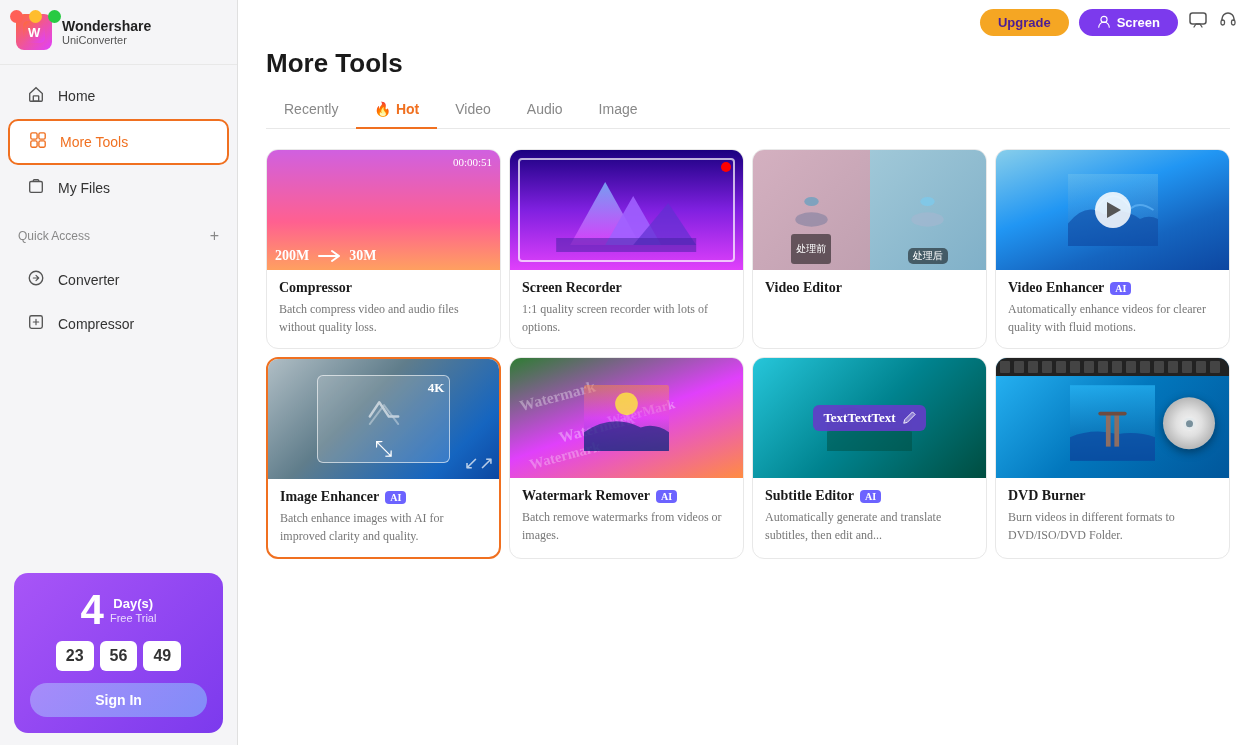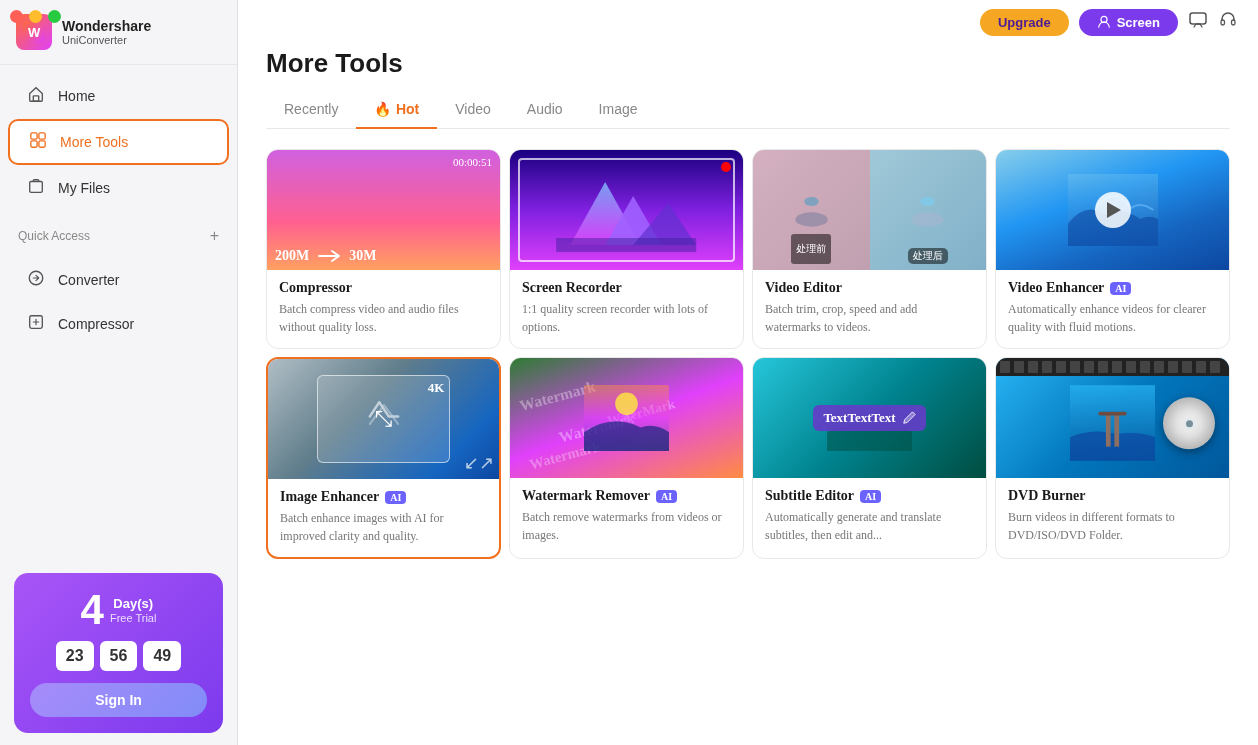--- a/index.html
+++ b/index.html
@@ -434,21 +434,20 @@
               <ellipse cx="25" cy="15" rx="8" ry="5" fill="#80c8e8" opacity="0.9"></ellipse>
               <ellipse cx="25" cy="35" rx="18" ry="8" fill="#a0b8d0" opacity="0.8"></ellipse>
             </svg>
           </div>
         </div>
       </div>
       <div class="card-body">
         <div class="card-title">
           <span>Video Editor</span>
         </div>
-        <div class="card-desc">Batch trim, crop, speed and add watermarks to videos.</div>
       </div>
     </div>
 
     <div class="card">
       <div class="card-img" style="position:relative;">
         <div style="width:100%;height:100%;background:linear-gradient(160deg,#87ceeb 0%,#2196f3 40%,#1565c0 70%,#0d47a1 100%);display:flex;align-items:center;justify-content:center;">
           <svg width="90" height="80" viewBox="0 0 100 80">
             <defs>
               <linearGradient id="skyGrad" x1="0" y1="0" x2="0" y2="1">
                 <stop offset="0%" stop-color="#87ceeb"></stop>
@@ -471,21 +470,21 @@
           <span>Video Enhancer</span>
           <span class="ai-badge">AI</span>
         </div>
         <div class="card-desc">Automatically enhance videos for clearer quality with fluid motions.</div>
       </div>
     </div>
 
     <div class="card selected">
       <div class="card-img" style="position:relative;">
         <div style="width:100%;height:100%;background:linear-gradient(135deg,#b0bec5 0%,#607d8b 40%,#1565c0 80%,#0d47a1 100%);display:flex;align-items:center;justify-content:center;">
-          <div style="width:58%;height:74%;background:rgba(255,255,255,0.15);border:1.5px solid rgba(255,255,255,0.6);border-radius:6px;display:flex;align-items:center;justify-content:center;position:relative;">
+          <div style="width:58%;height:74%;background:rgba(255,255,255,0.15);border:1.5px solid rgba(255,255,255,0.6);border-radius:6px;display:flex;align-items:flex-end;justify-content:center;position:relative;">
             <div style="position:absolute;top:4px;right:5px;color:white;font-size:13px;font-weight:700;">4K</div>
             <div style="color:white;font-size:22px;">⤡</div>
             <div style="position:absolute;top:50%;left:50%;transform:translate(-50%,-50%);color:white;font-size:18px;opacity:0.6;pointer-events:none;">
               <svg width="38" height="38" viewBox="0 0 40 40">
                 <path d="M5 20 L15 5 L25 20 L35 20" stroke="white" stroke-width="2.5" fill="none" stroke-linecap="round" stroke-linejoin="round"></path>
                 <path d="M5 28 L20 8 L35 28" stroke="white" stroke-width="2" fill="none" stroke-linecap="round" stroke-linejoin="round" opacity="0.6"></path>
               </svg>
             </div>
           </div>
           <div style="position:absolute;bottom:5px;right:5px;color:white;opacity:0.7;font-size:18px;">↙↗</div>

